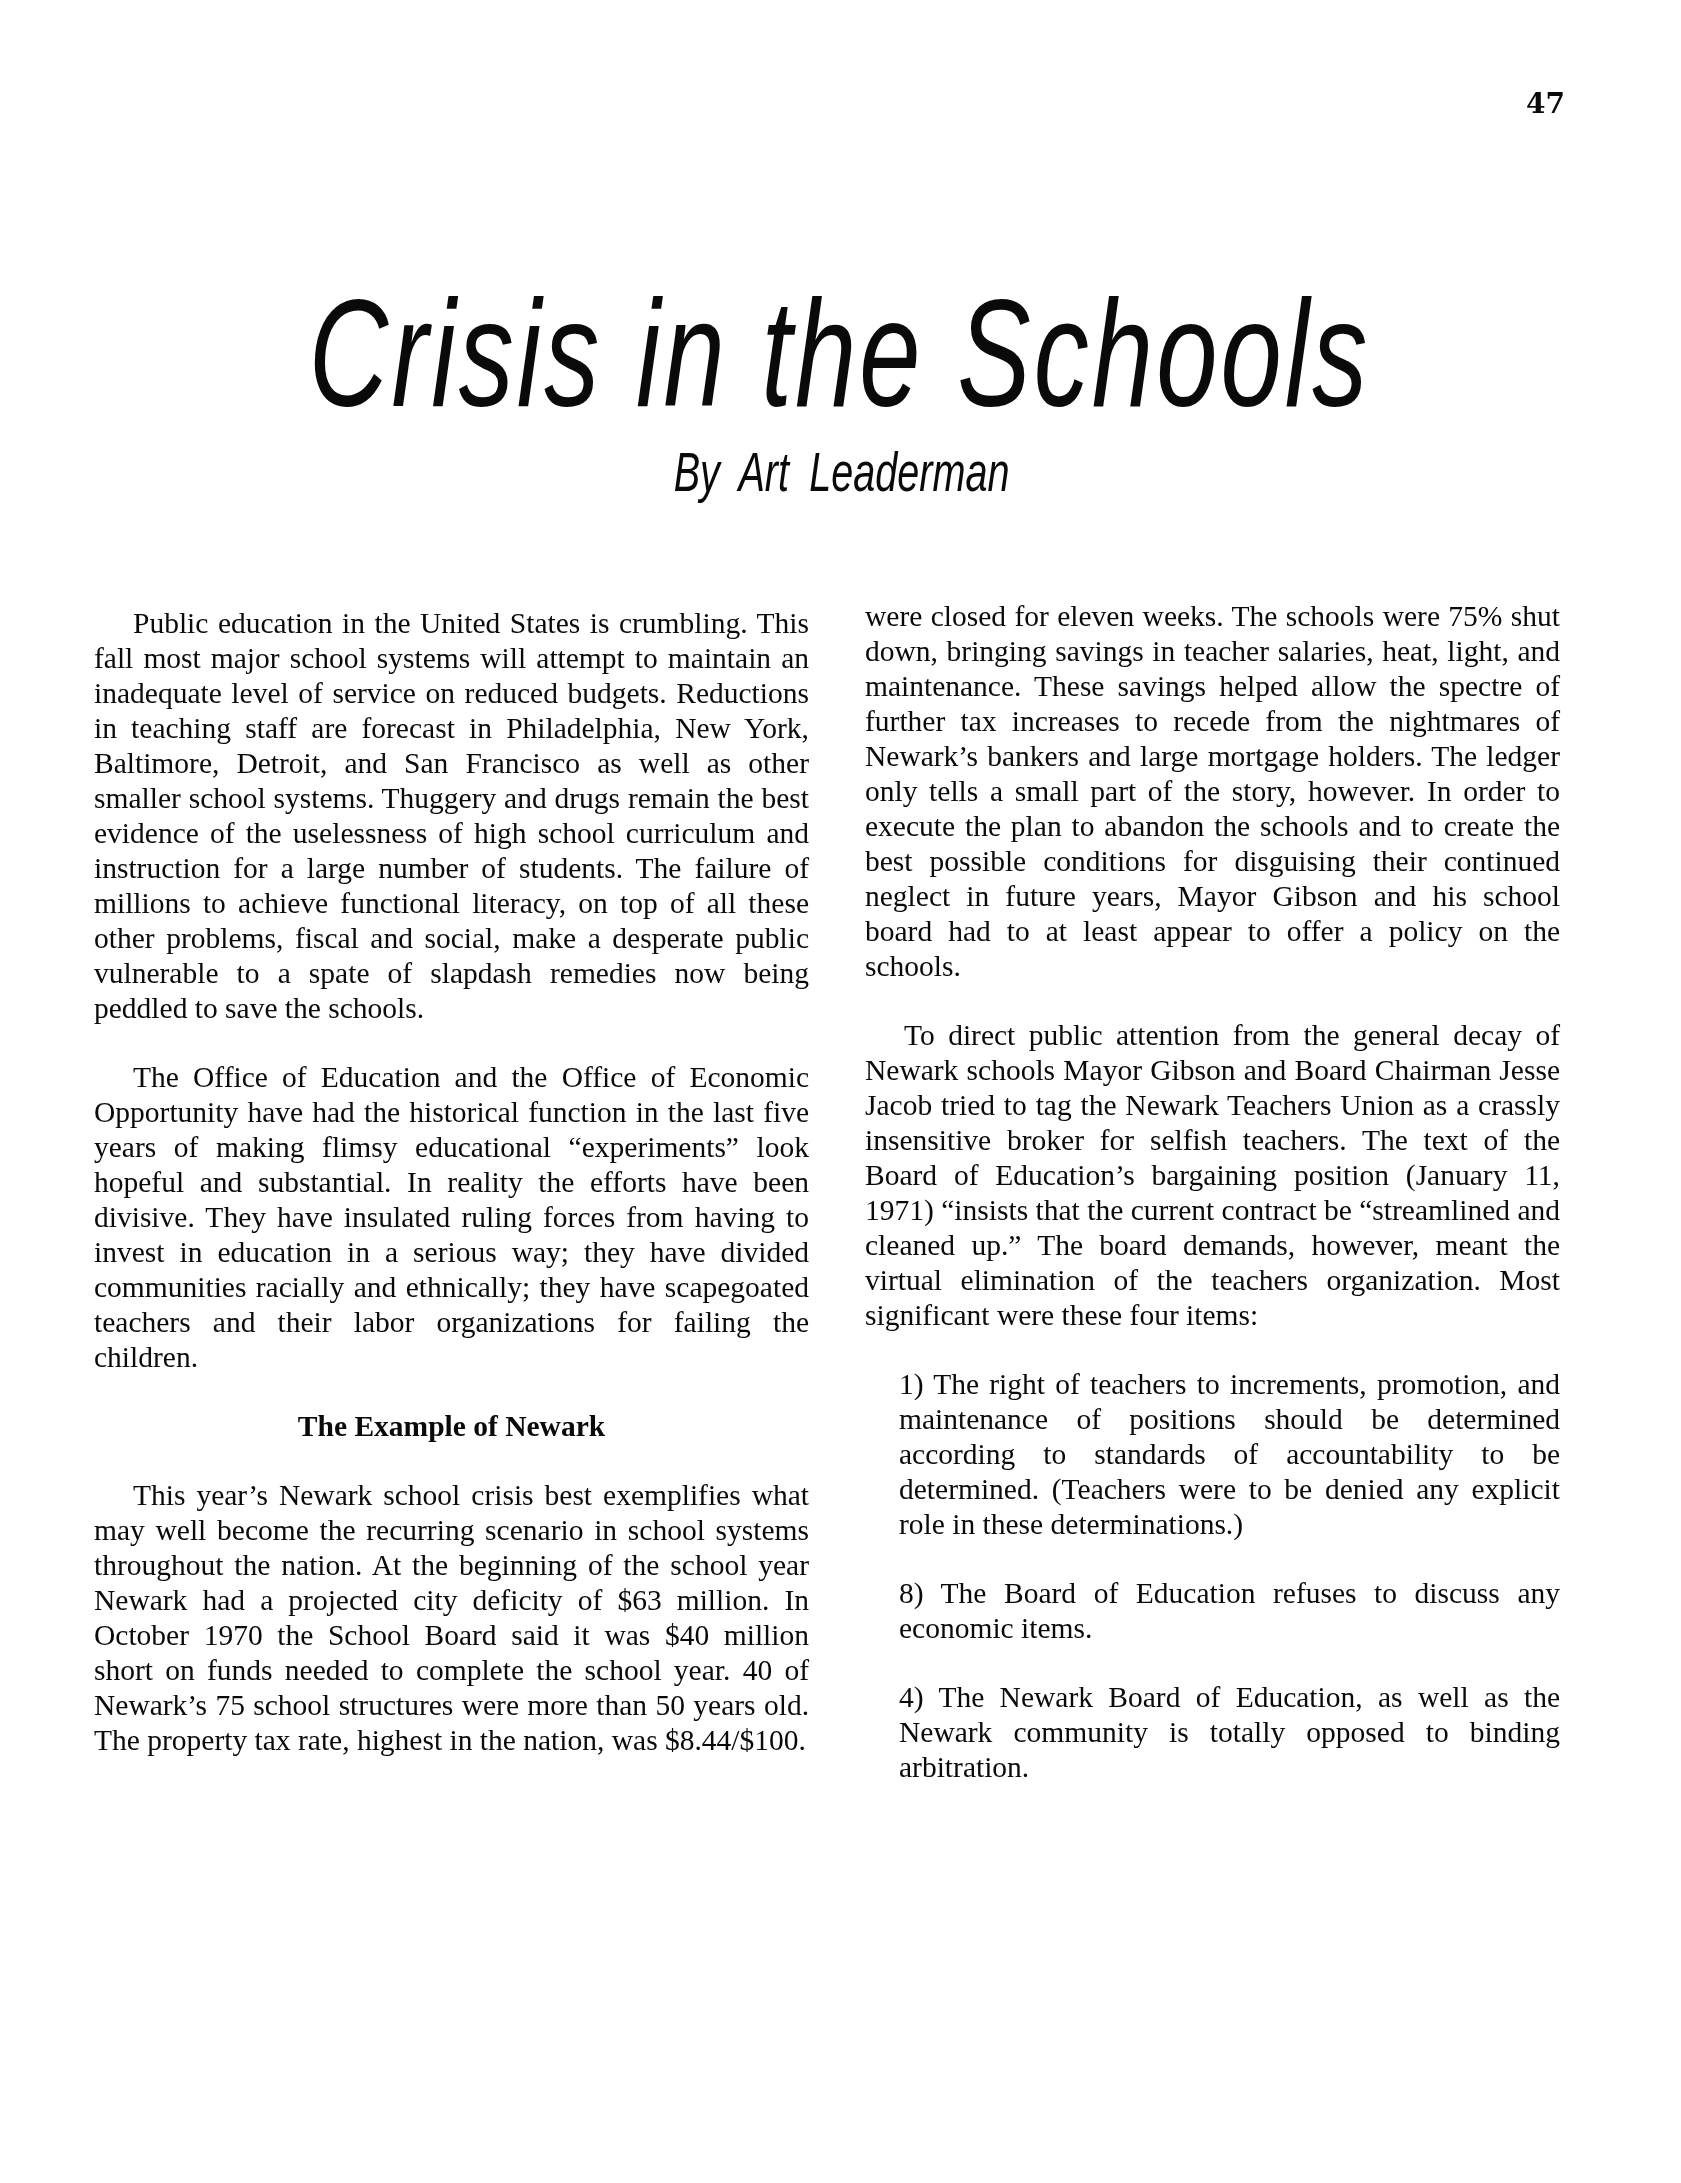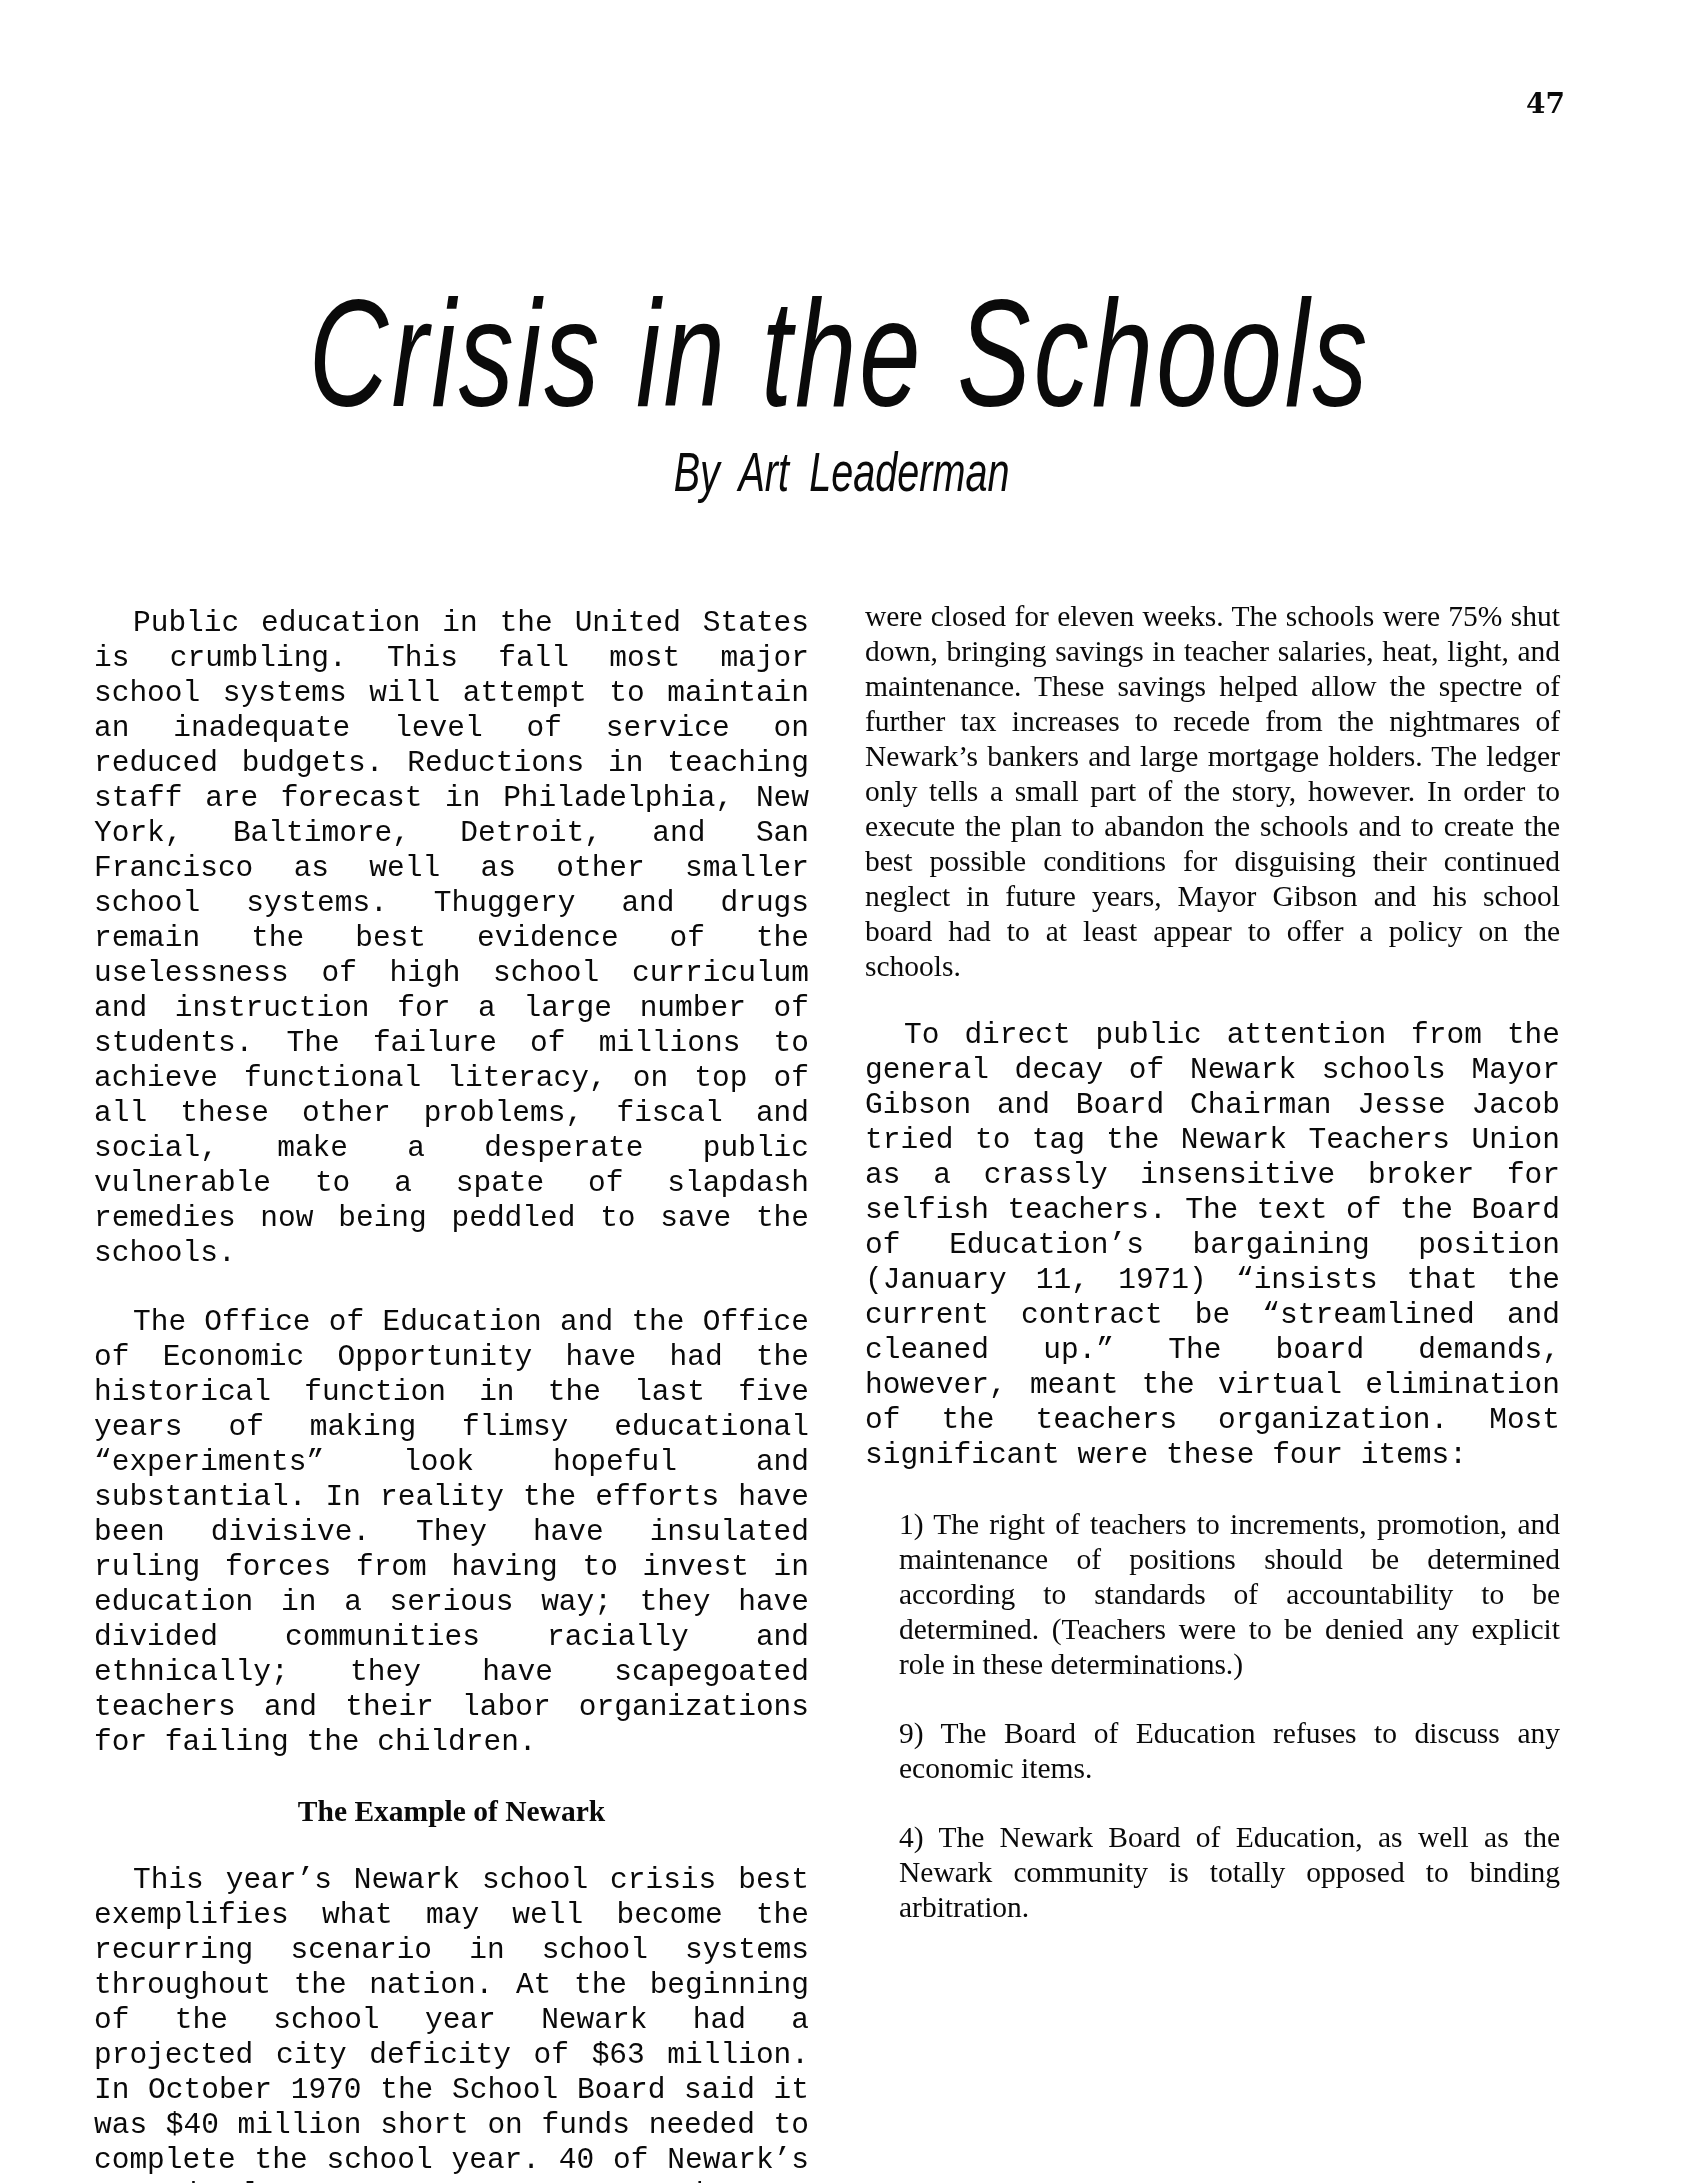--- a/index.html
+++ b/index.html
@@ -23,21 +23,21 @@
     transform: scaleX(0.72); transform-origin: 843px 0;
   }
   .col {
     position: absolute; top: 606px;
     font-family: "Liberation Serif", serif; font-size: 29.5px; line-height: 35px;
     text-align: justify; hyphens: none;
   }
   .col.left { left: 94px; width: 715px; }
   .col.right { left: 865px; width: 695px; top: 599px; }
   .col p { margin: 0 0 34px 0; text-indent: 0; }
-  .col p.indent { text-indent: 39px; font-family: Liberation Mono, monospace; }
+  .col p.indent { text-indent: 39px; }
   .col p.last { margin-bottom: 0; }
   .subhead {
     text-align: center; font-weight: bold; margin: 0 0 34px 0;
   }
   .list-item { margin: 0 0 34px 0; padding-left: 34px; padding-right: 0; font-family: Liberation Serif, serif; }
   .list-item.tight { margin-bottom: 4.2px; }
   .gap-before-list { height: 17px; }
 </style>
 </head>
 <body>
@@ -52,16 +52,16 @@
   <p class="indent">The Office of Education and the Office of Economic Opportunity have had the historical function in the last five years of making flimsy educational “experiments” look hopeful and substantial. In reality the efforts have been divisive. They have insulated ruling forces from having to invest in education in a serious way; they have divided communities racially and ethnically; they have scapegoated teachers and their labor organizations for failing the children.</p>
   <div class="subhead">The Example of Newark</div>
   <p class="indent">This year’s Newark school crisis best exemplifies what may well become the recurring scenario in school systems throughout the nation. At the beginning of the school year Newark had a projected city deficity of $63 million. In October 1970 the School Board said it was $40 million short on funds needed to complete the school year. 40 of Newark’s 75 school structures were more than 50 years old. The property tax rate, highest in the nation, was $8.44/$100.</p>
 </div>
 
 <div class="col right">
   <p>were closed for eleven weeks. The schools were 75% shut down, bringing savings in teacher salaries, heat, light, and maintenance. These savings helped allow the spectre of further tax increases to recede from the nightmares of Newark’s bankers and large mortgage holders. The ledger only tells a small part of the story, however. In order to execute the plan to abandon the schools and to create the best possible conditions for disguising their continued neglect in future years, Mayor Gibson and his school board had to at least appear to offer a policy on the schools.</p>
   <p class="indent" style="margin-bottom:17px;">To direct public attention from the general decay of Newark schools Mayor Gibson and Board Chairman Jesse Jacob tried to tag the Newark Teachers Union as a crassly insensitive broker for selfish teachers. The text of the Board of Education’s bargaining position (January 11, 1971) “insists that the current contract be “streamlined and cleaned up.” The board demands, however, meant the virtual elimination of the teachers organization. Most significant were these four items:</p>
   <div class="gap-before-list"></div>
   <div class="list-item">1) The right of teachers to increments, promotion, and maintenance of positions should be determined according to standards of accountability to be determined. (Teachers were to be denied any explicit role in these determinations.)</div>
-  <div class="list-item">9) The Board of Education refuses to discuss any economic items.</div>
+  <div class="list-item">8) The Board of Education refuses to discuss any economic items.</div>
   <div class="list-item tight">4) The Newark Board of Education, as well as the Newark community is totally opposed to binding arbitration.</div>
 </div>
 
 
 </body></html>

